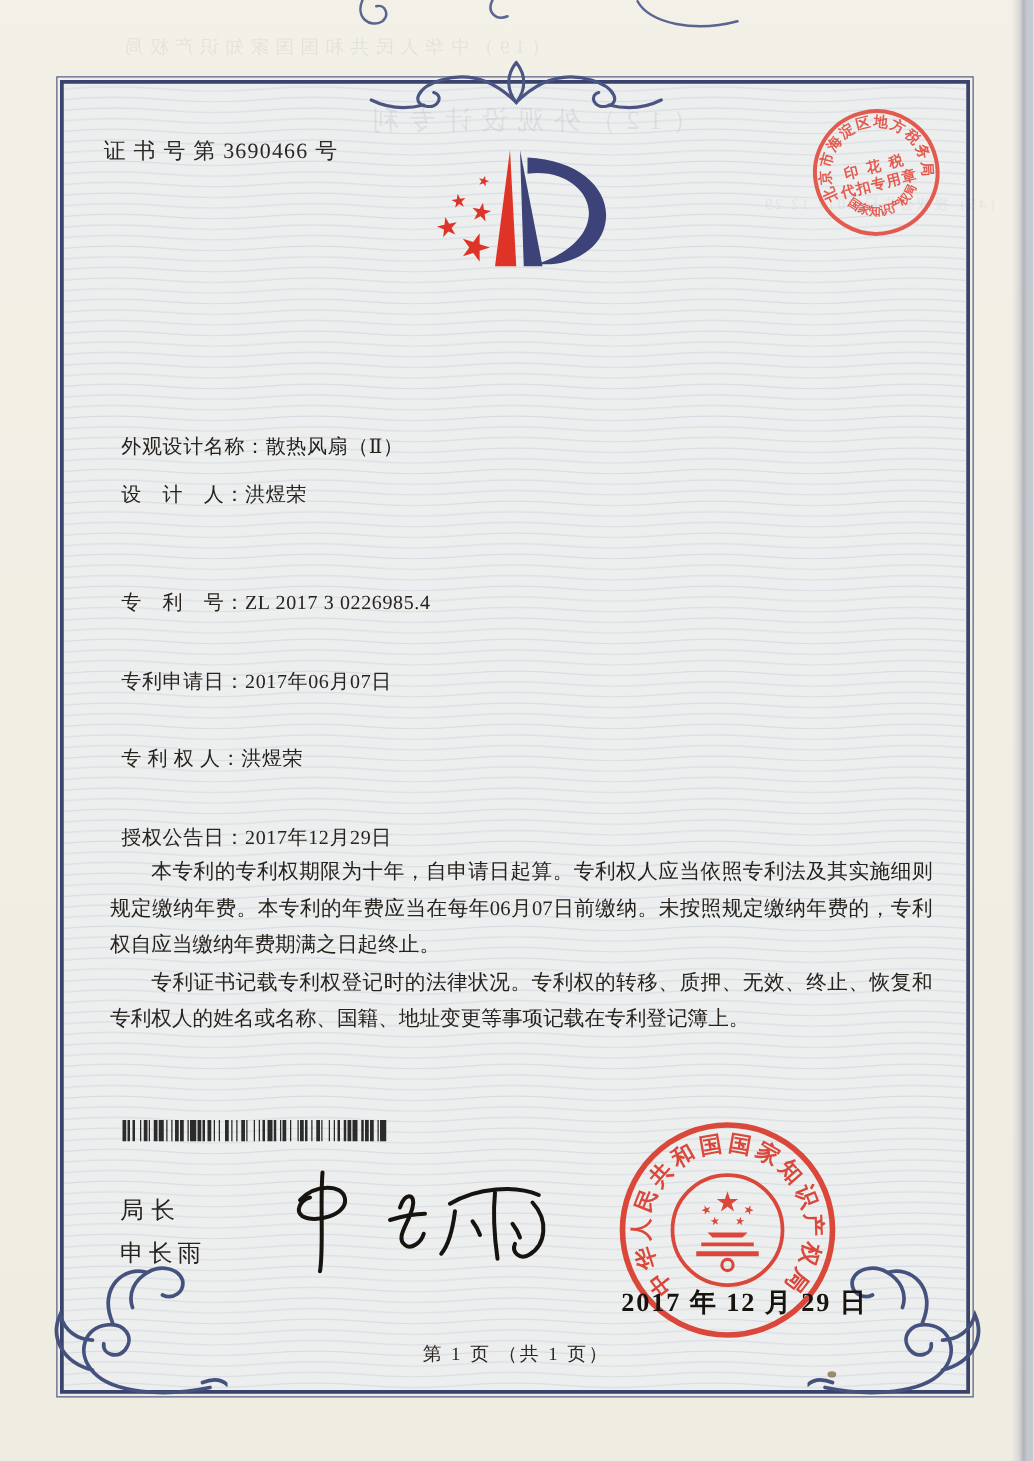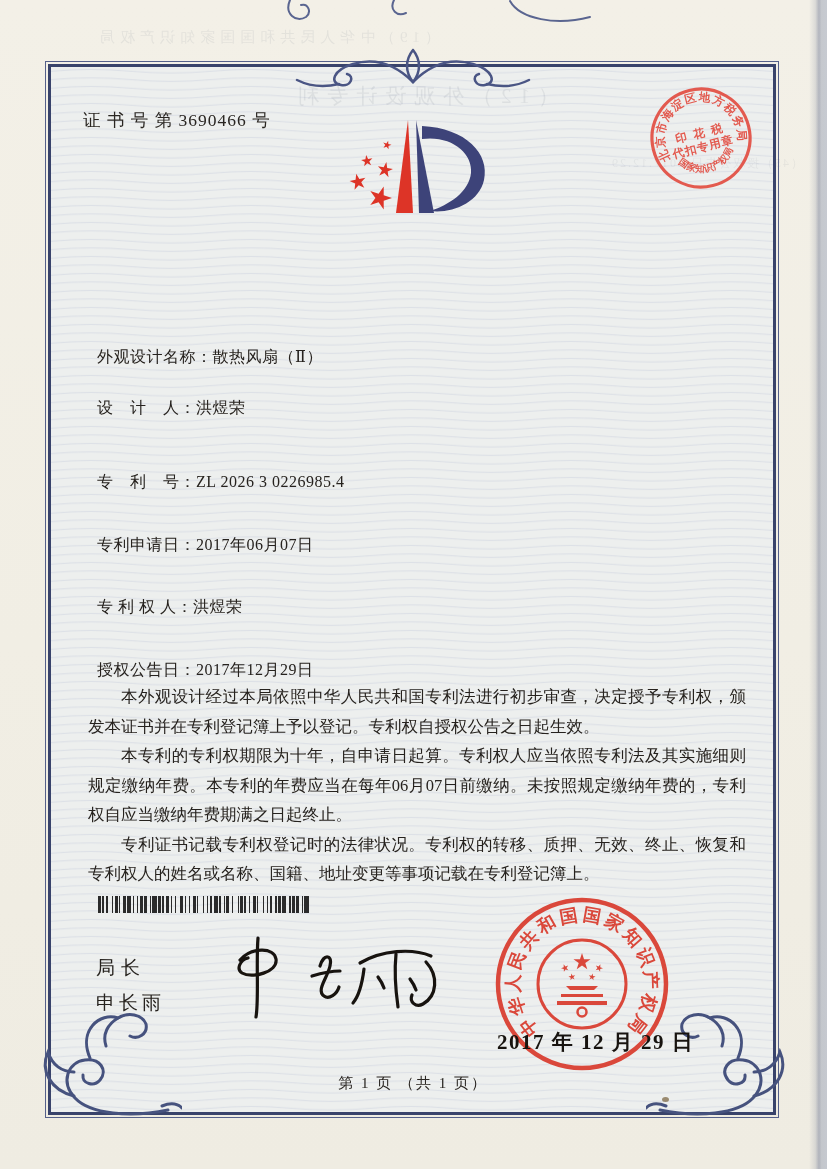--- a/index.html
+++ b/index.html
@@ -129,38 +129,37 @@
       <use href="#star" transform="translate(55,60) scale(8) rotate(10)"></use>
       <use href="#star" transform="translate(37,51) scale(6) rotate(-8)"></use>
       <use href="#star" transform="translate(57,35) scale(4.5) rotate(15)"></use>
     </g>
   </svg>
 
 
   <div class="abs field" style="top:347px;">
     <span>外观设计名称：</span><span>散热风扇（Ⅱ）</span>
   </div>
-  <div class="abs field" style="top:398px;">
+  <div class="abs field" style="top:386px;">
     <span>设　计　人：</span><span>洪煜荣</span>
   </div>
   <div class="abs field" style="top:472px;">
-    <span>专　利　号：</span><span>ZL 2026 3 0226985.4</span>
+    <span>专　利　号：</span><span>ZL 2017 3 0226985.4</span>
   </div>
   <div class="abs field" style="top:535px;">
     <span>专利申请日：</span><span>2017年06月07日</span>
   </div>
   <div class="abs field" style="top:597px;">
     <span>专 利 权 人：</span><span>洪煜荣</span>
   </div>
   <div class="abs field" style="top:660px;">
     <span>授权公告日：</span><span>2017年12月29日</span>
   </div>
 
   <div class="abs body-text">
-    <p>本外观设计经过本局依照中华人民共和国专利法进行初步审查，决定授予专利权，颁发本证书并在专利登记簿上予以登记。专利权自授权公告之日起生效。</p>
     <p>本专利的专利权期限为十年，自申请日起算。专利权人应当依照专利法及其实施细则规定缴纳年费。本专利的年费应当在每年06月07日前缴纳。未按照规定缴纳年费的，专利权自应当缴纳年费期满之日起终止。</p>
     <p>专利证书记载专利权登记时的法律状况。专利权的转移、质押、无效、终止、恢复和专利权人的姓名或名称、国籍、地址变更等事项记载在专利登记簿上。</p>
   </div>
 
   <div class="abs barcode"><span style="display: inline-block; height: 17px; width: 2.8px; background: rgb(43, 43, 43);"></span><span style="display: inline-block; height: 17px; width: 1.4px; background: transparent;"></span><span style="display: inline-block; height: 17px; width: 1.4px; background: rgb(43, 43, 43);"></span><span style="display: inline-block; height: 17px; width: 2.8px; background: transparent;"></span><span style="display: inline-block; height: 17px; width: 1.4px; background: rgb(43, 43, 43);"></span><span style="display: inline-block; height: 17px; width: 4.2px; background: transparent;"></span><span style="display: inline-block; height: 17px; width: 1.4px; background: rgb(43, 43, 43);"></span><span style="display: inline-block; height: 17px; width: 1.4px; background: transparent;"></span><span style="display: inline-block; height: 17px; width: 2.8px; background: rgb(43, 43, 43);"></span><span style="display: inline-block; height: 17px; width: 1.4px; background: transparent;"></span><span style="display: inline-block; height: 17px; width: 1.4px; background: rgb(43, 43, 43);"></span><span style="display: inline-block; height: 17px; width: 2.8px; background: transparent;"></span><span style="display: inline-block; height: 17px; width: 2.8px; background: rgb(43, 43, 43);"></span><span style="display: inline-block; height: 17px; width: 1.4px; background: transparent;"></span><span style="display: inline-block; height: 17px; width: 4.2px; background: rgb(43, 43, 43);"></span><span style="display: inline-block; height: 17px; width: 1.4px; background: transparent;"></span><span style="display: inline-block; height: 17px; width: 1.4px; background: rgb(43, 43, 43);"></span><span style="display: inline-block; height: 17px; width: 2.8px; background: transparent;"></span><span style="display: inline-block; height: 17px; width: 1.4px; background: rgb(43, 43, 43);"></span><span style="display: inline-block; height: 17px; width: 1.4px; background: transparent;"></span><span style="display: inline-block; height: 17px; width: 2.8px; background: rgb(43, 43, 43);"></span><span style="display: inline-block; height: 17px; width: 1.4px; background: transparent;"></span><span style="display: inline-block; height: 17px; width: 2.8px; background: rgb(43, 43, 43);"></span><span style="display: inline-block; height: 17px; width: 2.8px; background: transparent;"></span><span style="display: inline-block; height: 17px; width: 1.4px; background: rgb(43, 43, 43);"></span><span style="display: inline-block; height: 17px; width: 1.4px; background: transparent;"></span><span style="display: inline-block; height: 17px; width: 4.2px; background: rgb(43, 43, 43);"></span><span style="display: inline-block; height: 17px; width: 1.4px; background: transparent;"></span><span style="display: inline-block; height: 17px; width: 2.8px; background: rgb(43, 43, 43);"></span><span style="display: inline-block; height: 17px; width: 1.4px; background: transparent;"></span><span style="display: inline-block; height: 17px; width: 1.4px; background: rgb(43, 43, 43);"></span><span style="display: inline-block; height: 17px; width: 2.8px; background: transparent;"></span><span style="display: inline-block; height: 17px; width: 2.8px; background: rgb(43, 43, 43);"></span><span style="display: inline-block; height: 17px; width: 1.4px; background: transparent;"></span><span style="display: inline-block; height: 17px; width: 1.4px; background: rgb(43, 43, 43);"></span><span style="display: inline-block; height: 17px; width: 2.8px; background: transparent;"></span><span style="display: inline-block; height: 17px; width: 1.4px; background: rgb(43, 43, 43);"></span><span style="display: inline-block; height: 17px; width: 4.2px; background: transparent;"></span><span style="display: inline-block; height: 17px; width: 2.8px; background: rgb(43, 43, 43);"></span><span style="display: inline-block; height: 17px; width: 1.4px; background: transparent;"></span><span style="display: inline-block; height: 17px; width: 1.4px; background: rgb(43, 43, 43);"></span><span style="display: inline-block; height: 17px; width: 2.8px; background: transparent;"></span><span style="display: inline-block; height: 17px; width: 1.4px; background: rgb(43, 43, 43);"></span><span style="display: inline-block; height: 17px; width: 2.8px; background: transparent;"></span><span style="display: inline-block; height: 17px; width: 2.8px; background: rgb(43, 43, 43);"></span><span style="display: inline-block; height: 17px; width: 1.4px; background: transparent;"></span><span style="display: inline-block; height: 17px; width: 1.4px; background: rgb(43, 43, 43);"></span><span style="display: inline-block; height: 17px; width: 4.2px; background: transparent;"></span><span style="display: inline-block; height: 17px; width: 1.4px; background: rgb(43, 43, 43);"></span><span style="display: inline-block; height: 17px; width: 2.8px; background: transparent;"></span><span style="display: inline-block; height: 17px; width: 1.4px; background: rgb(43, 43, 43);"></span><span style="display: inline-block; height: 17px; width: 1.4px; background: transparent;"></span><span style="display: inline-block; height: 17px; width: 2.8px; background: rgb(43, 43, 43);"></span><span style="display: inline-block; height: 17px; width: 1.4px; background: transparent;"></span><span style="display: inline-block; height: 17px; width: 4.2px; background: rgb(43, 43, 43);"></span><span style="display: inline-block; height: 17px; width: 1.4px; background: transparent;"></span><span style="display: inline-block; height: 17px; width: 1.4px; background: rgb(43, 43, 43);"></span><span style="display: inline-block; height: 17px; width: 2.8px; background: transparent;"></span><span style="display: inline-block; height: 17px; width: 1.4px; background: rgb(43, 43, 43);"></span><span style="display: inline-block; height: 17px; width: 1.4px; background: transparent;"></span><span style="display: inline-block; height: 17px; width: 2.8px; background: rgb(43, 43, 43);"></span><span style="display: inline-block; height: 17px; width: 2.8px; background: transparent;"></span><span style="display: inline-block; height: 17px; width: 1.4px; background: rgb(43, 43, 43);"></span><span style="display: inline-block; height: 17px; width: 4.2px; background: transparent;"></span><span style="display: inline-block; height: 17px; width: 1.4px; background: rgb(43, 43, 43);"></span><span style="display: inline-block; height: 17px; width: 1.4px; background: transparent;"></span><span style="display: inline-block; height: 17px; width: 2.8px; background: rgb(43, 43, 43);"></span><span style="display: inline-block; height: 17px; width: 1.4px; background: transparent;"></span><span style="display: inline-block; height: 17px; width: 1.4px; background: rgb(43, 43, 43);"></span><span style="display: inline-block; height: 17px; width: 2.8px; background: transparent;"></span><span style="display: inline-block; height: 17px; width: 1.4px; background: rgb(43, 43, 43);"></span><span style="display: inline-block; height: 17px; width: 2.8px; background: transparent;"></span><span style="display: inline-block; height: 17px; width: 2.8px; background: rgb(43, 43, 43);"></span><span style="display: inline-block; height: 17px; width: 1.4px; background: transparent;"></span><span style="display: inline-block; height: 17px; width: 1.4px; background: rgb(43, 43, 43);"></span><span style="display: inline-block; height: 17px; width: 4.2px; background: transparent;"></span><span style="display: inline-block; height: 17px; width: 1.4px; background: rgb(43, 43, 43);"></span><span style="display: inline-block; height: 17px; width: 2.8px; background: transparent;"></span><span style="display: inline-block; height: 17px; width: 1.4px; background: rgb(43, 43, 43);"></span><span style="display: inline-block; height: 17px; width: 1.4px; background: transparent;"></span><span style="display: inline-block; height: 17px; width: 2.8px; background: rgb(43, 43, 43);"></span><span style="display: inline-block; height: 17px; width: 2.8px; background: transparent;"></span><span style="display: inline-block; height: 17px; width: 1.4px; background: rgb(43, 43, 43);"></span><span style="display: inline-block; height: 17px; width: 1.4px; background: transparent;"></span><span style="display: inline-block; height: 17px; width: 2.8px; background: rgb(43, 43, 43);"></span><span style="display: inline-block; height: 17px; width: 1.4px; background: transparent;"></span><span style="display: inline-block; height: 17px; width: 4.2px; background: rgb(43, 43, 43);"></span><span style="display: inline-block; height: 17px; width: 2.8px; background: transparent;"></span><span style="display: inline-block; height: 17px; width: 1.4px; background: rgb(43, 43, 43);"></span><span style="display: inline-block; height: 17px; width: 1.4px; background: transparent;"></span><span style="display: inline-block; height: 17px; width: 2.8px; background: rgb(43, 43, 43);"></span><span style="display: inline-block; height: 17px; width: 1.4px; background: transparent;"></span><span style="display: inline-block; height: 17px; width: 2.8px; background: rgb(43, 43, 43);"></span><span style="display: inline-block; height: 17px; width: 2.8px; background: transparent;"></span><span style="display: inline-block; height: 17px; width: 1.4px; background: rgb(43, 43, 43);"></span><span style="display: inline-block; height: 17px; width: 1.4px; background: transparent;"></span><span style="display: inline-block; height: 17px; width: 4.2px; background: rgb(43, 43, 43);"></span><span style="display: inline-block; height: 17px; width: 1.4px; background: transparent;"></span></div>
 
   <div class="abs sig-title">局长</div>
   <div class="abs sig-name">申长雨</div>
 
   <svg class="abs" style="left:212px;top:932px;" width="232" height="88">

